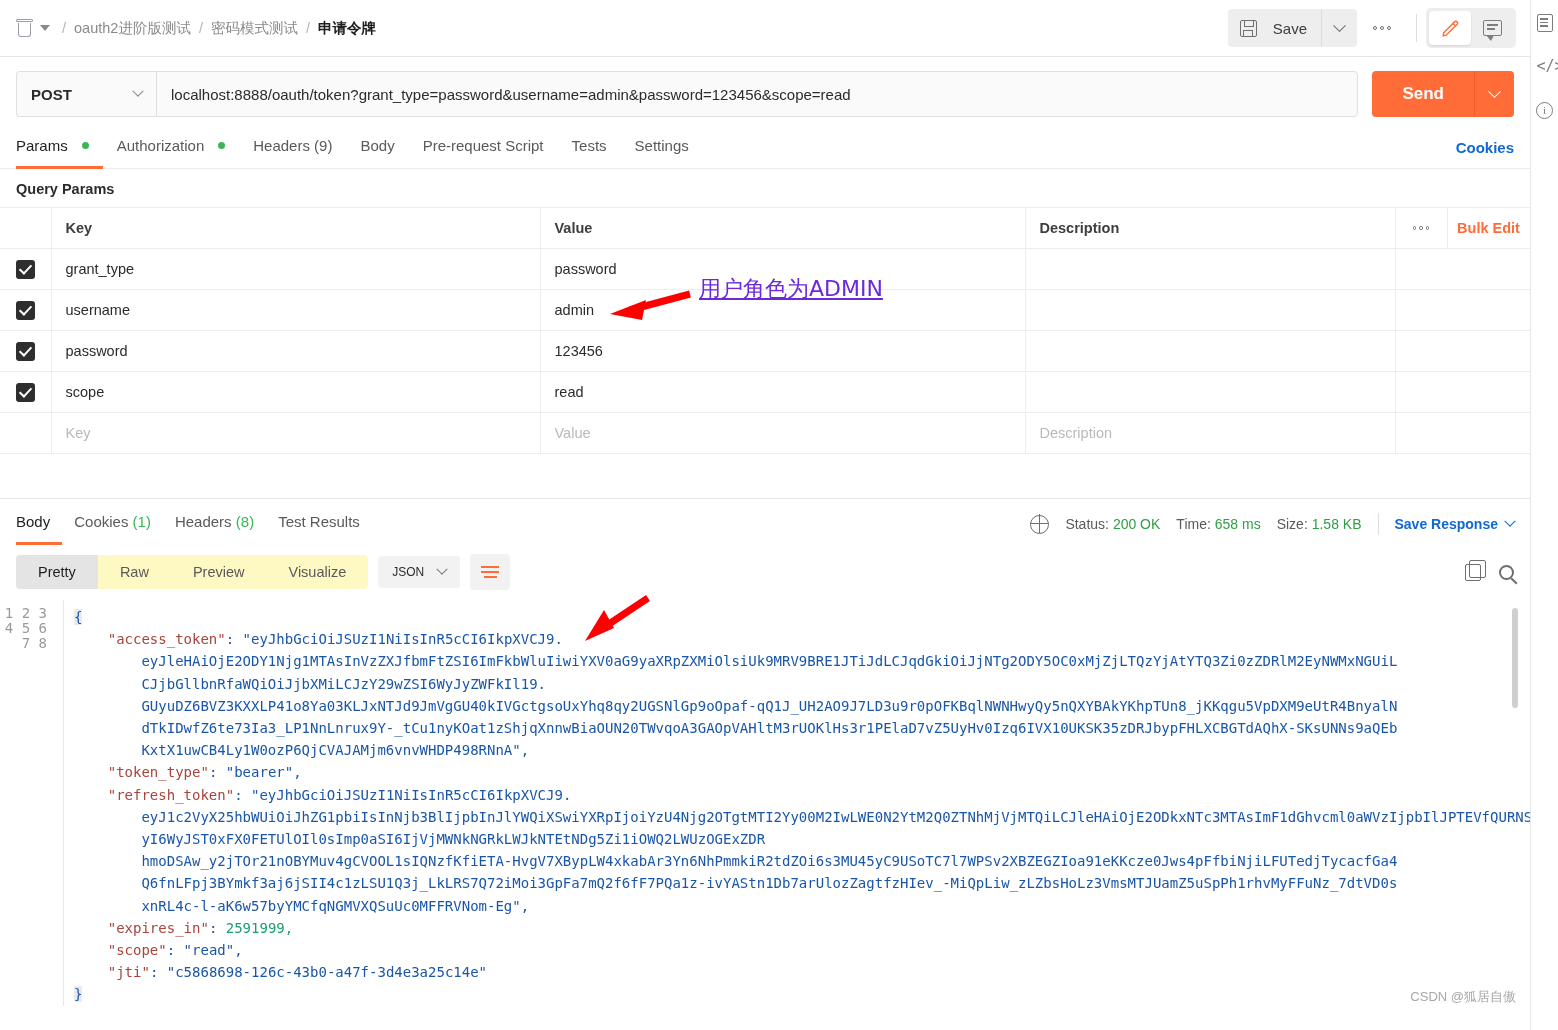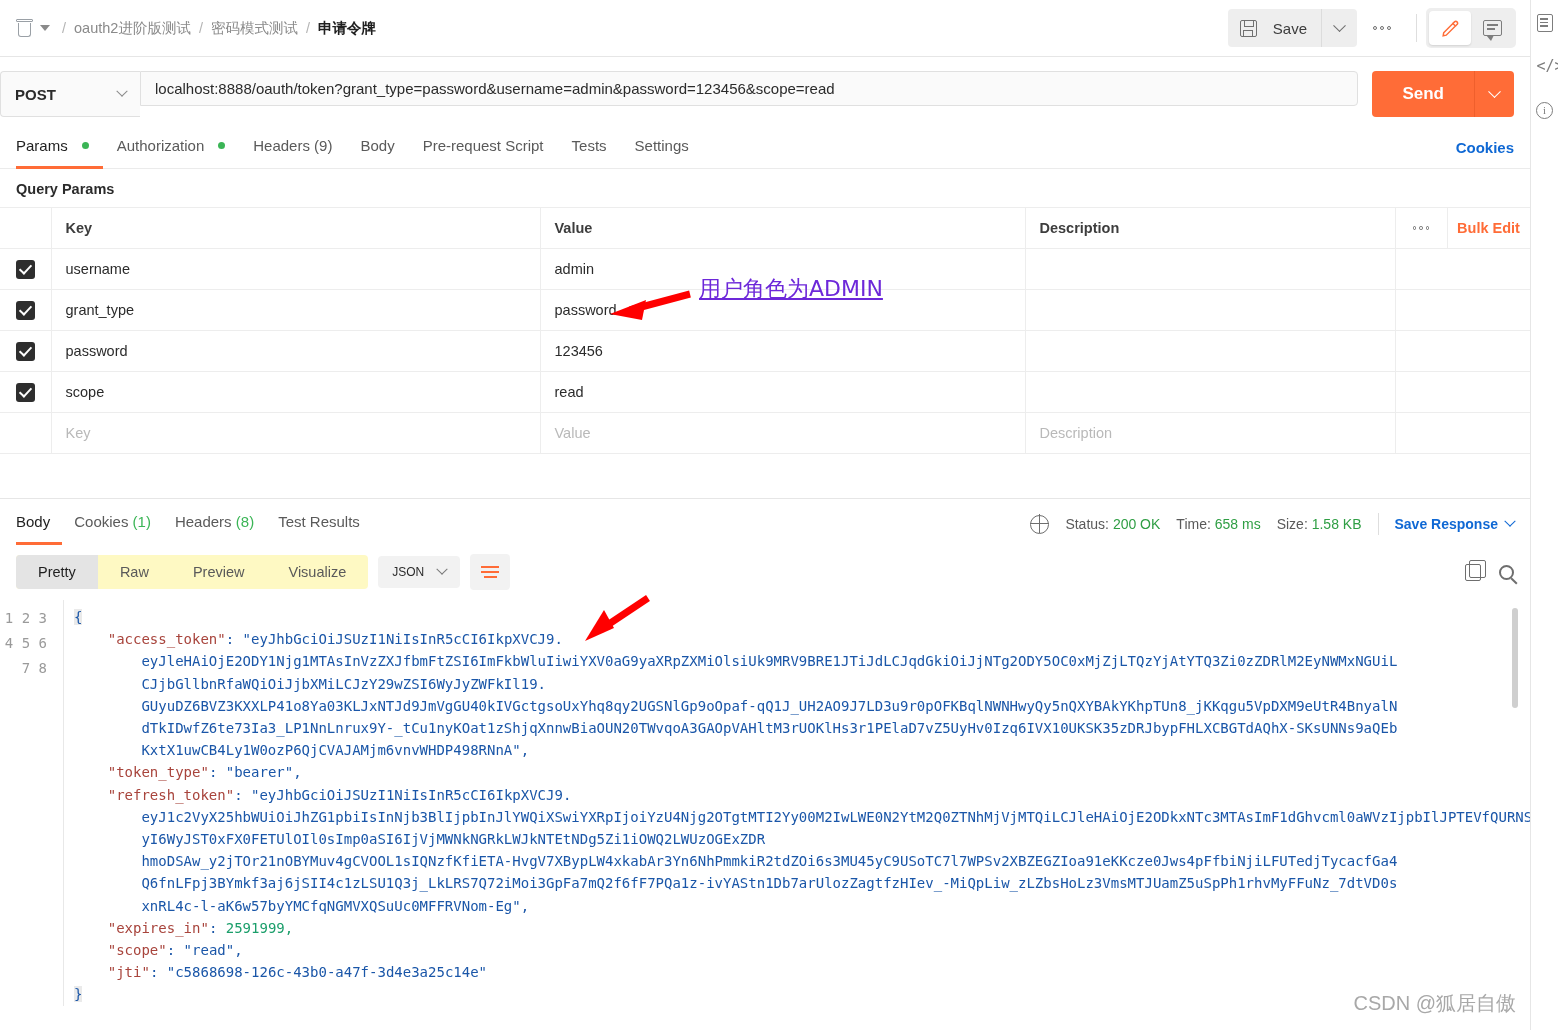--- a/index.html
+++ b/index.html
@@ -54,30 +54,30 @@
   .icon-toggle-group { display: flex; background: #eeeeee; border-radius: 5px; padding: 3px; }
   .icon-btn { width: 42px; height: 34px; display: flex; align-items: center; justify-content: center; border-radius: 4px; cursor: pointer; background: transparent; border: none;}
   .icon-btn.active { background: #ffffff; box-shadow: 0 1px 2px rgba(0,0,0,.12); }
   .pencil { width: 18px; height: 18px; position: relative; transform: rotate(0deg); }
   .comment-ic { width: 19px; height: 16px; border: 1.7px solid #7d7d7d; border-radius: 2px; position: relative; }
   .comment-ic::after { content:""; position:absolute; left:2px; bottom:-6px; border-left:5px solid transparent; border-right:3px solid transparent; border-top:6px solid #7d7d7d;}
   .comment-ic i { position:absolute; left:3px; top:3px; width:11px; height:1.6px; background:#7d7d7d; display:block;}
   .comment-ic i.l2 { top:7px; width:8px; }
 
   
-  .urlbar { display: flex; align-items: flex-start; padding: 14px 16px 12px 0; gap: 0; }
+  .urlbar { display: flex; align-items: flex-end; padding: 14px 16px 12px 16px; gap: 0; }
   .method-select {
     width: 140px; height: 46px; border: 1px solid #e0e0e0; border-right: none;
     border-radius: 4px 0 0 4px; background: #fafafa;
     display: flex; align-items: center; padding: 0 14px; cursor: pointer;
     font-weight: bold; font-size: 15px; color: #2b2b2b;
   }
   .method-select .chev { margin-left: auto; border-width: 1.6px; width: 8px; height: 8px; border-color: #8a8a8a;}
   .url-input {
-    flex: 1; height: 35px; border: 1px solid #e0e0e0; background: #fafafa;
+    flex: 1; height: 46px; border: 1px solid #e0e0e0; background: #fafafa;
     border-radius: 0 4px 4px 0; padding: 0 14px;
     font-size: 15px; color: #2b2b2b; font-family: inherit; outline: none;
   }
   .send-group { display: flex; margin-left: 14px; }
   .btn-send {
     background: #ff6c37; color: #fff; border: none; border-radius: 4px 0 0 4px;
     height: 46px; padding: 0 30px; font-size: 17px; font-weight: bold; cursor: pointer;
     font-family: inherit;
   }
   .btn-send-caret {
@@ -153,21 +153,21 @@
   .wrap-btn span.w3 { width: 13px; position: relative;}
   .viewbar-right { margin-left: auto; display: flex; align-items: center; gap: 18px; }
   .copy-ic { width: 16px; height: 17px; border: 1.7px solid #6e6e6e; border-radius: 2px; position: relative; cursor: pointer;}
   .copy-ic::after { content:""; position:absolute; left: 3px; top: -5px; width: 15px; height: 16px; border: 1.7px solid #6e6e6e; border-radius: 2px; background: #fff; z-index: -1;}
   .search-ic { width: 15px; height: 15px; border: 2px solid #6e6e6e; border-radius: 50%; position: relative; cursor: pointer;}
   .search-ic::after { content:""; position:absolute; right:-6px; bottom:-4px; width:8px; height:2px; background:#6e6e6e; transform: rotate(45deg);}
 
   
   .codewrap { position: relative; display: flex; padding: 0 0 0 0; }
   .gutter { width: 63px; text-align: right; padding-right: 16px; color: #9a9a9a;
-            font-family: "DejaVu Sans Mono", monospace; font-size: 14px; line-height: 25px; padding-top: 6px; user-select:none;}
+            font-family: "DejaVu Sans Mono", monospace; font-size: 14px; line-height: 15px; padding-top: 6px; user-select:none;}
   .codecol { border-left: 1px solid #e8e8e8; padding-left: 10px; padding-top: 6px; flex: 1; overflow: hidden;}
   pre.code {
     margin: 0; font-family: "DejaVu Sans Mono", monospace; font-size: 14px; line-height: 22.2px;
     color: #1a56a8; white-space: pre;
   }
   .k { color: #a8443c; }
   .s { color: #1a56a8; }
   .num { color: #1a9e6a; }
   .bracecell { background: #eaeaea; }
   .vscroll { position: absolute; right: 12px; top: 8px; width: 6px; height: 100px; background: #cfcfcf; border-radius: 3px; }
@@ -184,21 +184,21 @@
   .ri-code { border: none; color: #7d7d7d; font-family: "DejaVu Sans Mono", monospace; font-size: 15px; line-height: 16px;}
   .ri-info { border: 1.6px solid #7d7d7d; border-radius: 50%; width: 17px; height: 17px; color:#7d7d7d; font-size:11px; text-align:center; line-height:15px; font-family: "Liberation Serif", serif;}
 
   
   .anno-text {
     position: absolute; color: #6d28d9; font-size: 22px; font-family: "DejaVu Sans", sans-serif;
     white-space: nowrap;
     text-decoration: underline;
   }
   .watermark {
-    position: absolute; right: 14px; bottom: 13px; color: #a8a8a8; font-size: 20px;
+    position: absolute; right: 14px; bottom: 24px; color: #a8a8a8; font-size: 13px;
   }
   svg.anno { position: absolute; left: 0; top: 0; pointer-events: none; }
 </style>
 </head>
 <body>
 
 <div class="app">
 
   <div class="topbar">
     <div class="crumb-icon-wrap">
@@ -315,39 +315,39 @@
           <div class="bulk-edit">Bulk Edit</div>
         </th>
       </tr>
     </thead>
     <tbody>
       <tr>
         <td class="col-chk">
             <div class="chkbox"></div>
           </td>
         <td>
-            <div class="cellpad">username</div>
-          </td>
-        <td>
-            <div class="cellpad">admin</div>
+            <div class="cellpad">grant_type</div>
+          </td>
+        <td>
+            <div class="cellpad">password</div>
           </td>
         <td>
             <div class="cellpad"></div>
           </td>
         <td colspan="2"></td>
       </tr>
       <tr>
         <td class="col-chk">
             <div class="chkbox"></div>
           </td>
         <td>
-            <div class="cellpad">grant_type</div>
-          </td>
-        <td>
-            <div class="cellpad">password</div>
+            <div class="cellpad">username</div>
+          </td>
+        <td>
+            <div class="cellpad">admin</div>
           </td>
         <td>
             <div class="cellpad"></div>
           </td>
         <td colspan="2"></td>
       </tr>
       <tr>
         <td class="col-chk">
             <div class="chkbox"></div>
           </td>

